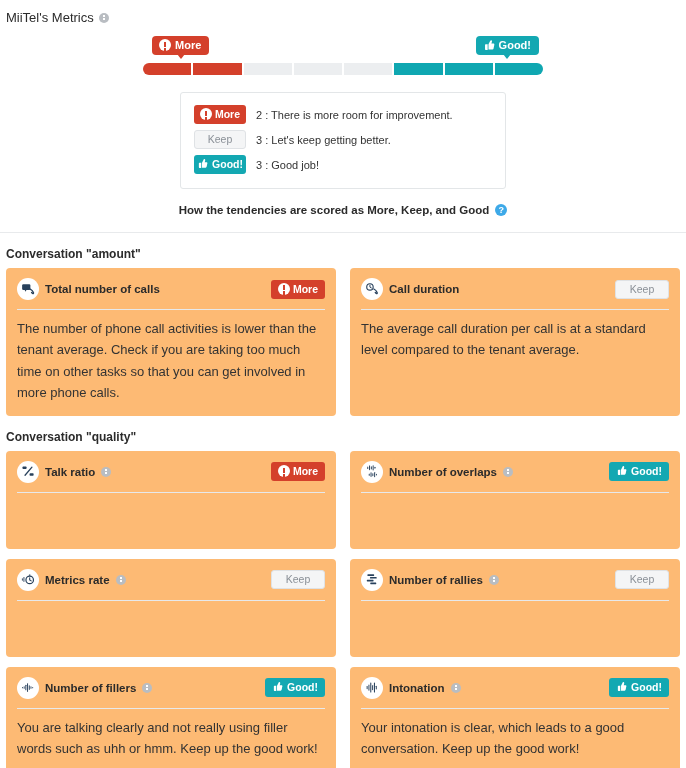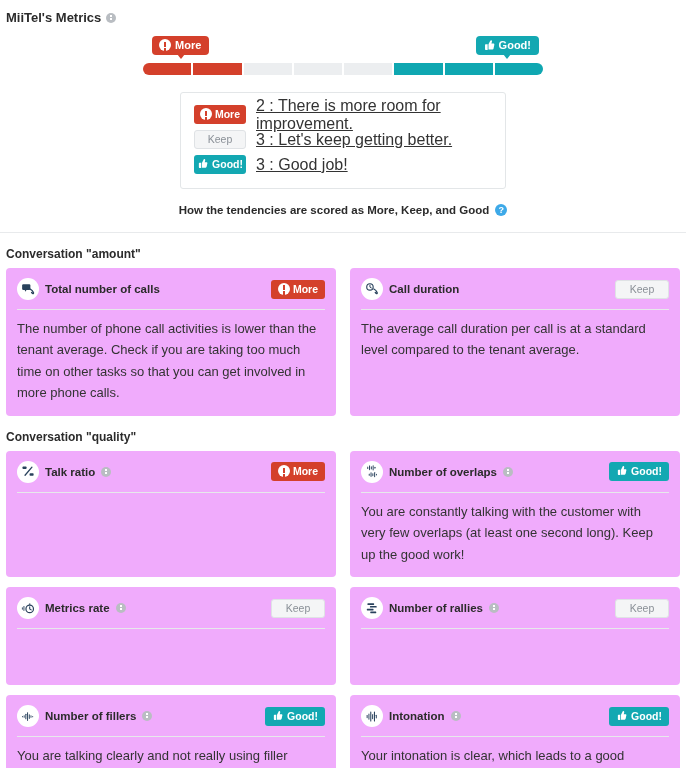--- a/index.html
+++ b/index.html
@@ -9,21 +9,21 @@
     background: #ffffff;
     font-family: "Liberation Sans", sans-serif;
     color: #333333;
     overflow: hidden;
   }
   .page { width: 686px; height: 768px; position: relative; }
 
   
   .page-title {
     font-size: 13px;
-    font-weight: bold;
+    font-weight: normal;
     color: #2b2b2b;
     padding: 10px 0 0 6px;
     display: flex;
     align-items: center;
     gap: 5px;
   }
   .info-icon {
     display: inline-block;
     width: 10px; height: 10px;
     border-radius: 50%;
@@ -142,21 +142,21 @@
   }
   .legend-badge.more { background: #d4402b; color: #ffffff; }
   .legend-badge.good { background: #13a8b2; color: #ffffff; }
   .legend-badge.keep {
     background: #f4f5f6;
     color: #8a9097;
     border: 1px solid #dfe2e5;
     font-weight: normal;
     padding: 2px 0 3px;
   }
-  .legend-text { font-size: 16px; color: #333; text-decoration: underline; }
+  .legend-text { font-size: 11px; color: #333; }
 
   .score-link-row {
     margin-top: 15px;
     display: flex;
     justify-content: center;
     align-items: center;
     gap: 6px;
   }
   .score-link {
     font-size: 11.5px;
@@ -192,21 +192,21 @@
     font-weight: bold;
     color: #2b2b2b;
     margin: 14px 0 7px 0;
   }
   .card-grid {
     display: grid;
     grid-template-columns: 1fr 1fr;
     gap: 10px 14px;
   }
   .card {
-    background: #f0abfc;
+    background: #fdba74;
     border-radius: 4px;
     padding: 9px 11px 12px;
   }
   .card-head {
     display: flex;
     align-items: center;
     gap: 6px;
     height: 24px;
   }
   .metric-icon {
@@ -429,21 +429,20 @@
           <span class="badge good">
             <span class="thumb-icon">
               <svg width="11" height="11" viewBox="0 0 16 16">
                   <path fill="#ffffff" d="M6.2 14.5H3.6c-.5 0-.9-.4-.9-.9V7.8c0-.5.4-.9.9-.9h2.6v7.6zM7.3 6.9l2.4-4.6c.3-.6 1-.8 1.6-.6.6.3.9 1 .7 1.6L11.2 6h2.6c.9 0 1.5.8 1.3 1.6l-1.1 5.3c-.1.6-.7 1.1-1.3 1.1H7.3V6.9z"></path>
                 </svg>
             </span>
             <span>Good!</span>
           </span>
         </div>
         <div class="card-sep"></div>
-        <div class="card-body">You are constantly talking with the customer with very few overlaps (at least one second long). Keep up the good work!</div>
       </div>
 
       <div class="card tall-b">
         <div class="card-head">
           <span class="metric-icon">
             <svg width="15" height="15" viewBox="0 0 20 20">
                 <g fill="#28415c">
                   <rect x="1.2" y="8.4" width="1.2" height="3.2" rx=".5"></rect>
                   <rect x="3.3" y="6.8" width="1.2" height="6.4" rx=".5"></rect>
                 </g>

